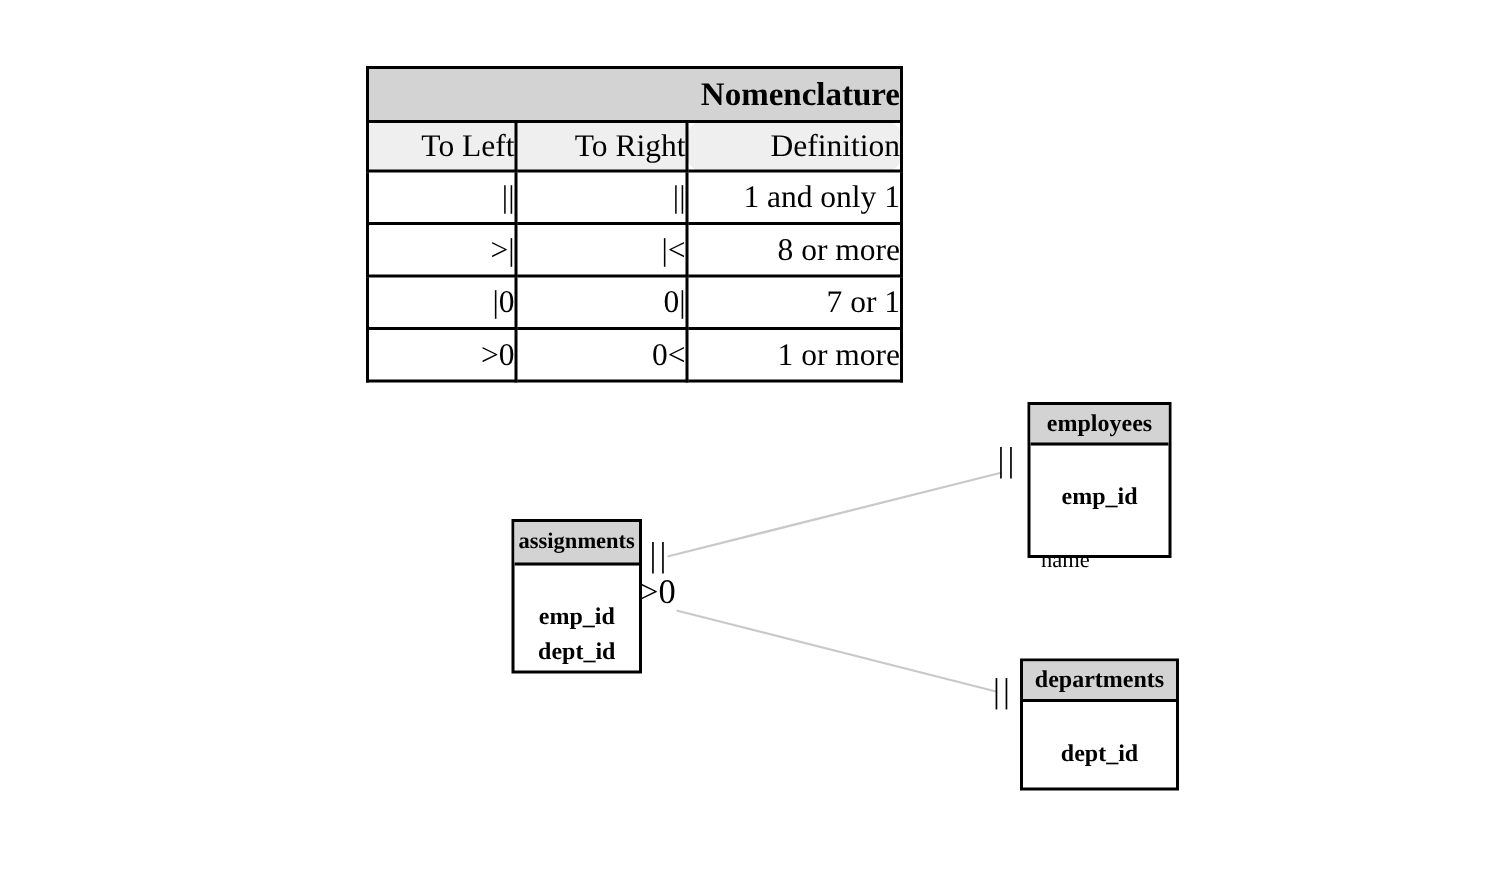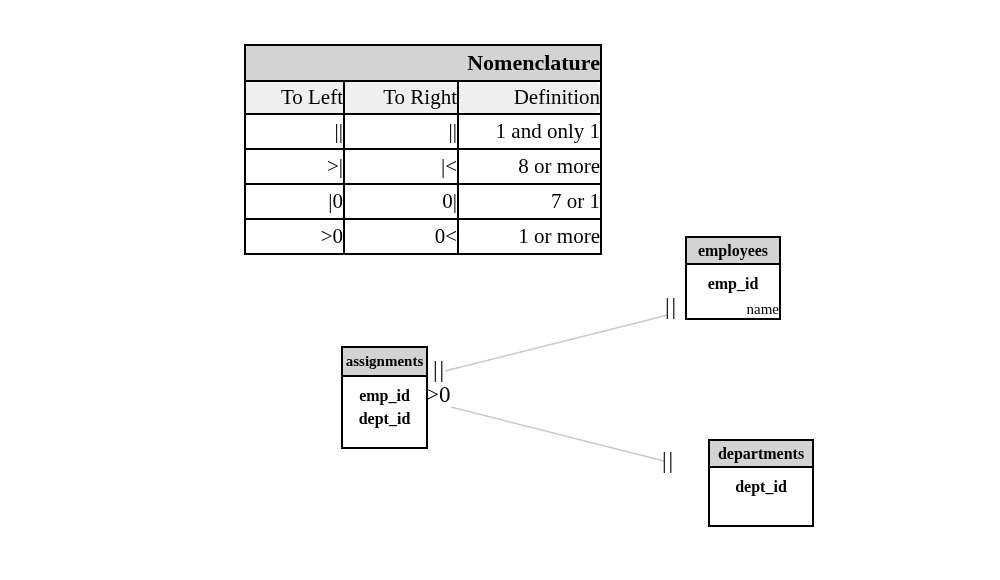--- a/index.html
+++ b/index.html
@@ -73,39 +73,39 @@
     border-bottom: 2px solid #000000;
     background: #d3d3d3;
     text-align: center;
     font-weight: bold;
     font-size: 16px;
     line-height: 25px;
     height: 27px;
     overflow: hidden;
     white-space: nowrap;
   }
-  .entity-body { padding-top: 7px; }
+  .entity-body { padding-top: 23px; }
   .field-pk {
     font-weight: bold;
     font-size: 16px;
     text-align: center;
     line-height: 23px;
   }
   .field-plain {
     font-weight: normal;
     font-size: 15px;
-    text-align: right;
+    text-align: left;
     padding-left: 7px;
     line-height: 23px;
-    margin-top: 3px;
+    margin-top: 20px;
   }
-  #entity-employees   { left: 685px; top: 236px; width: 96px;  height: 84px; }
+  #entity-employees   { left: 685px; top: 268px; width: 96px;  height: 104px; }
   #entity-assignments { left: 341px; top: 346px; width: 87px;  height: 103px; }
   #entity-assignments .entity-header { height: 29px; line-height: 27px; font-size: 15px; }
-  #entity-departments { left: 708px; top: 439px; width: 106px; height: 88px; }
+  #entity-departments { left: 680px; top: 439px; width: 106px; height: 88px; }
 
   
   .marker {
     position: absolute;
     font-size: 23px;
     line-height: 1;
     letter-spacing: 2px;
     white-space: nowrap;
     color: #000000;
   }

